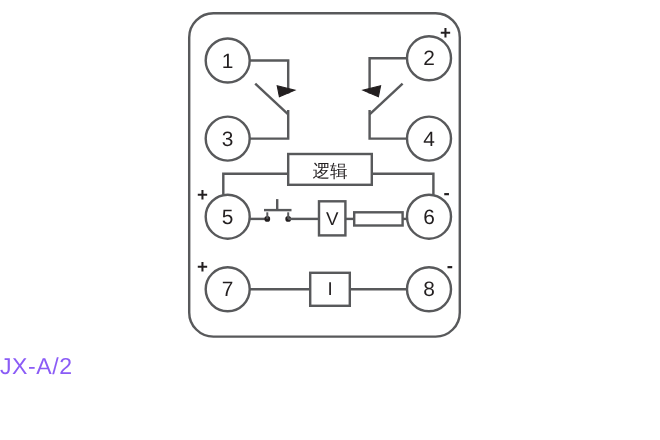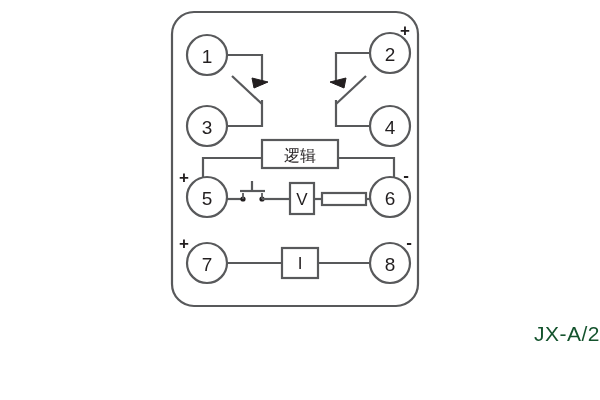--- a/index.html
+++ b/index.html
@@ -25,23 +25,23 @@
     left: 0; top: 0;
     width: 600px;
     height: 400px;
     display: block;
   }
   .caption {
     position: absolute;
     left: 0;
     top: 322px;
     width: 600px;
-    text-align: right;
+    text-align: left;
     font-size: 21px;
-    color: #14532d;
+    color: #8b5cf6;
     font-family: "Liberation Sans", sans-serif;
     letter-spacing: 0.5px;
     white-space: nowrap;
   }
   text {
     font-family: "Liberation Sans", sans-serif;
   }
   .term-num {
     font-size: 19px;
     fill: #231f20;

